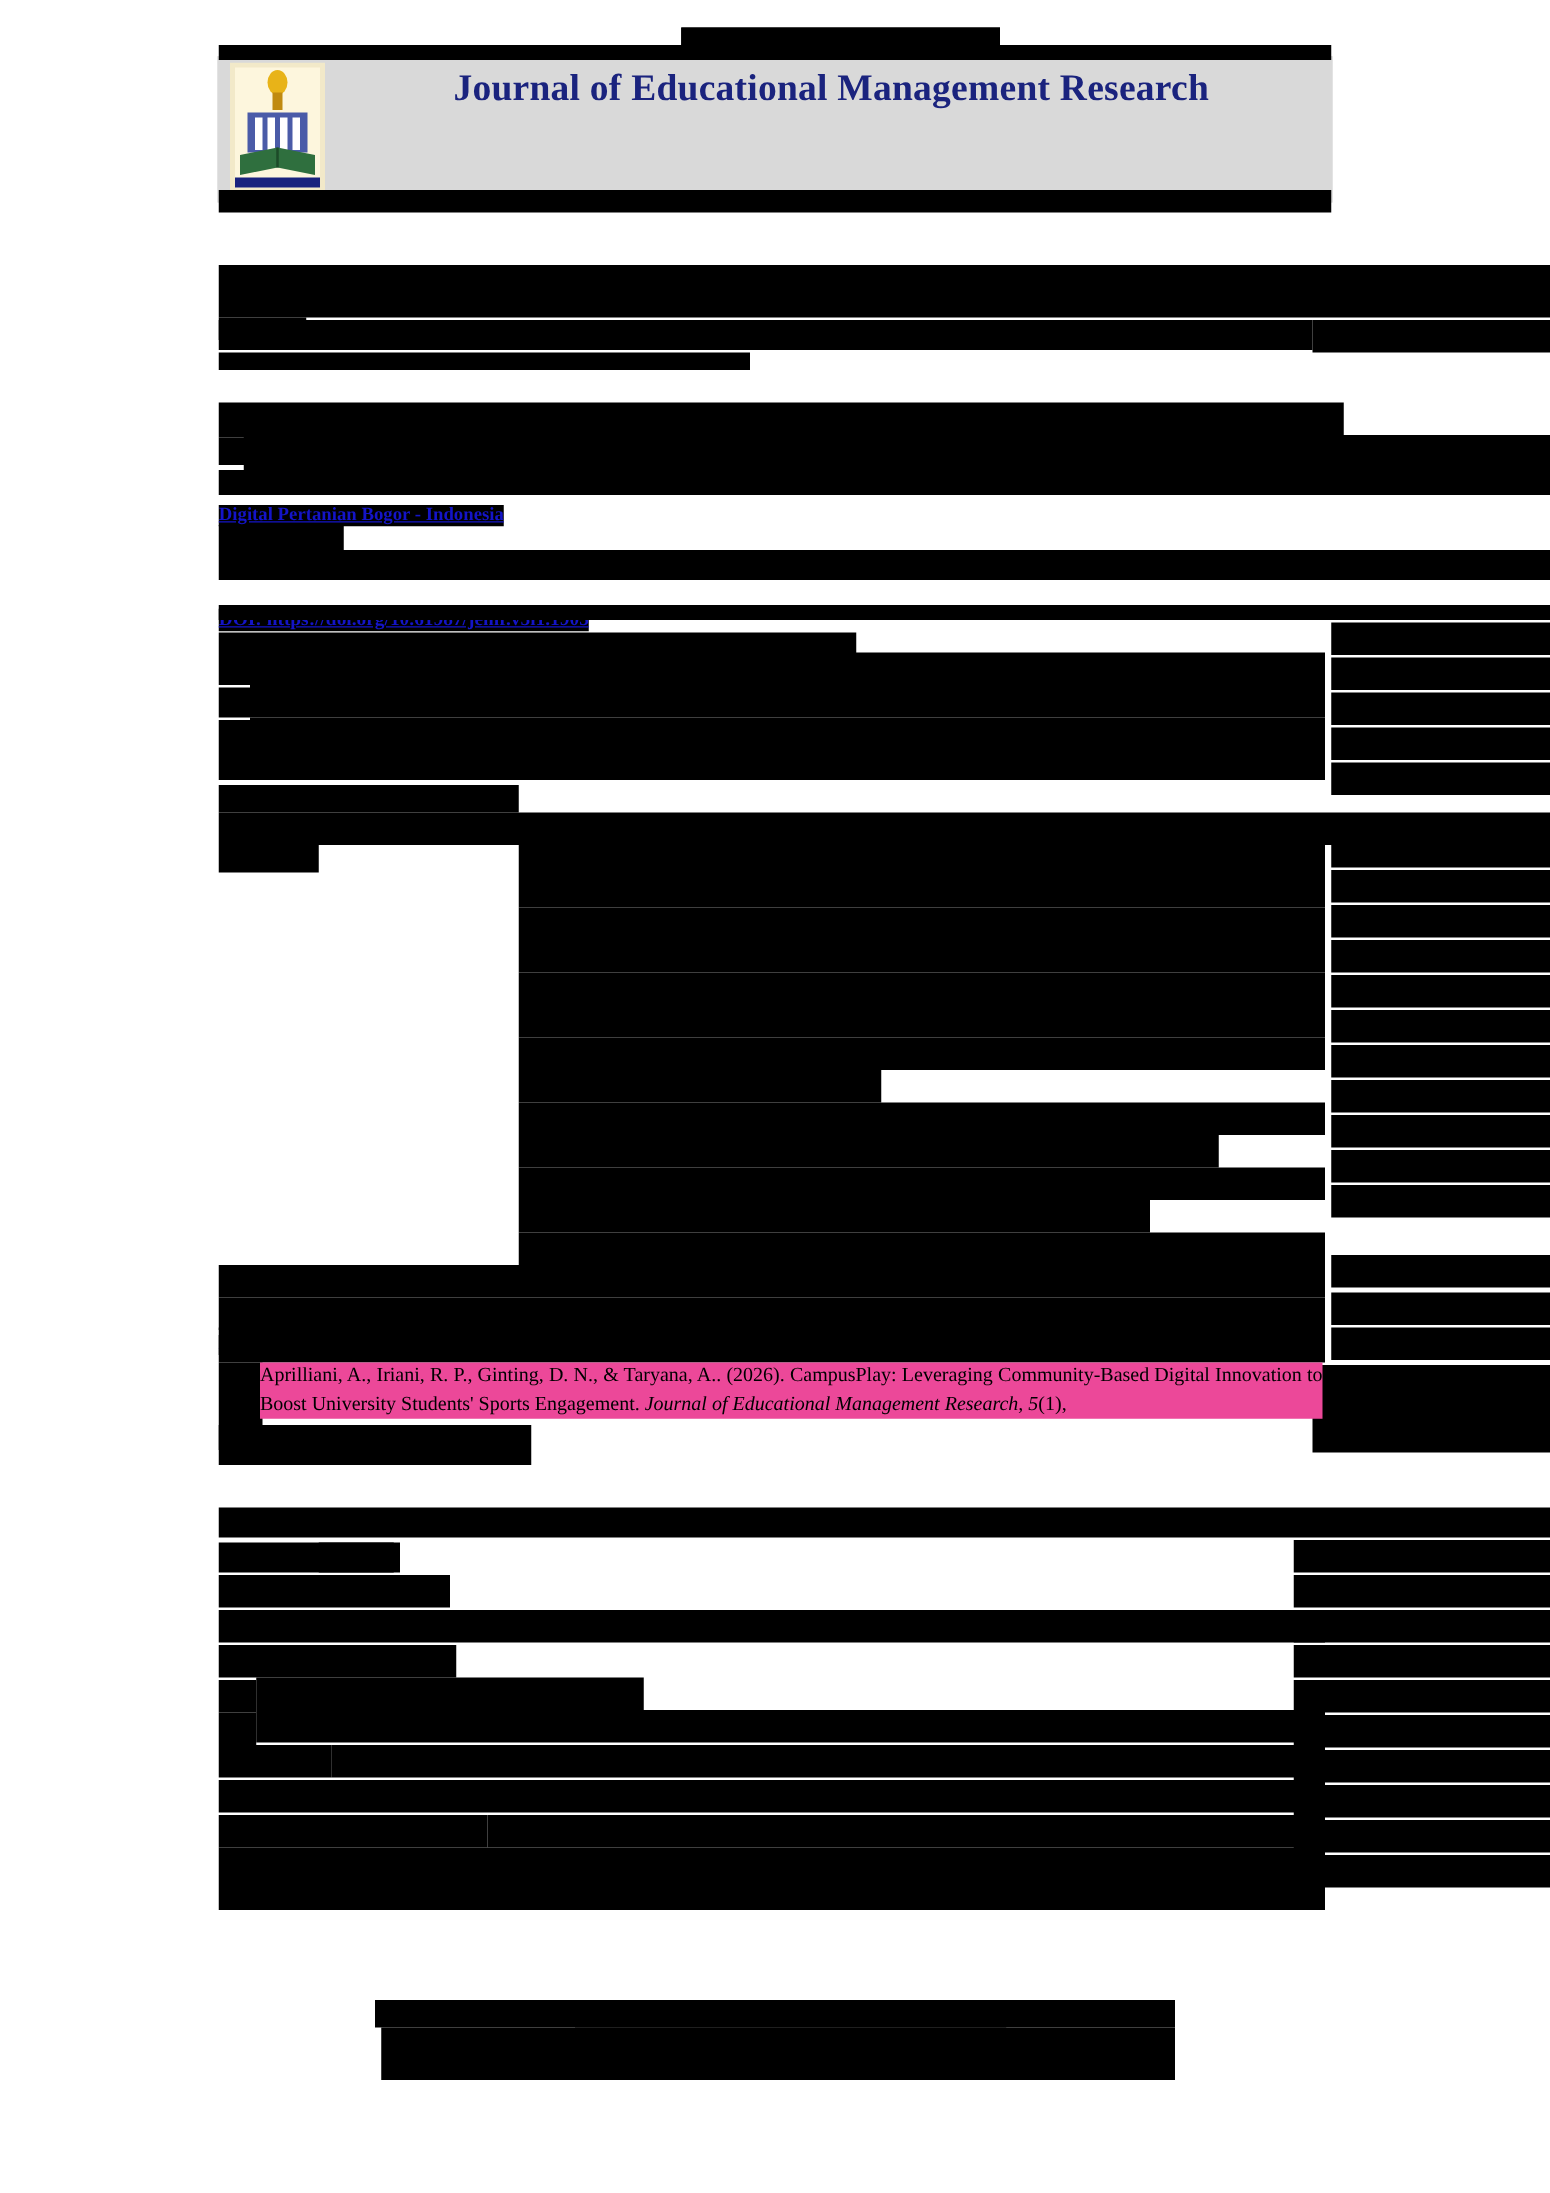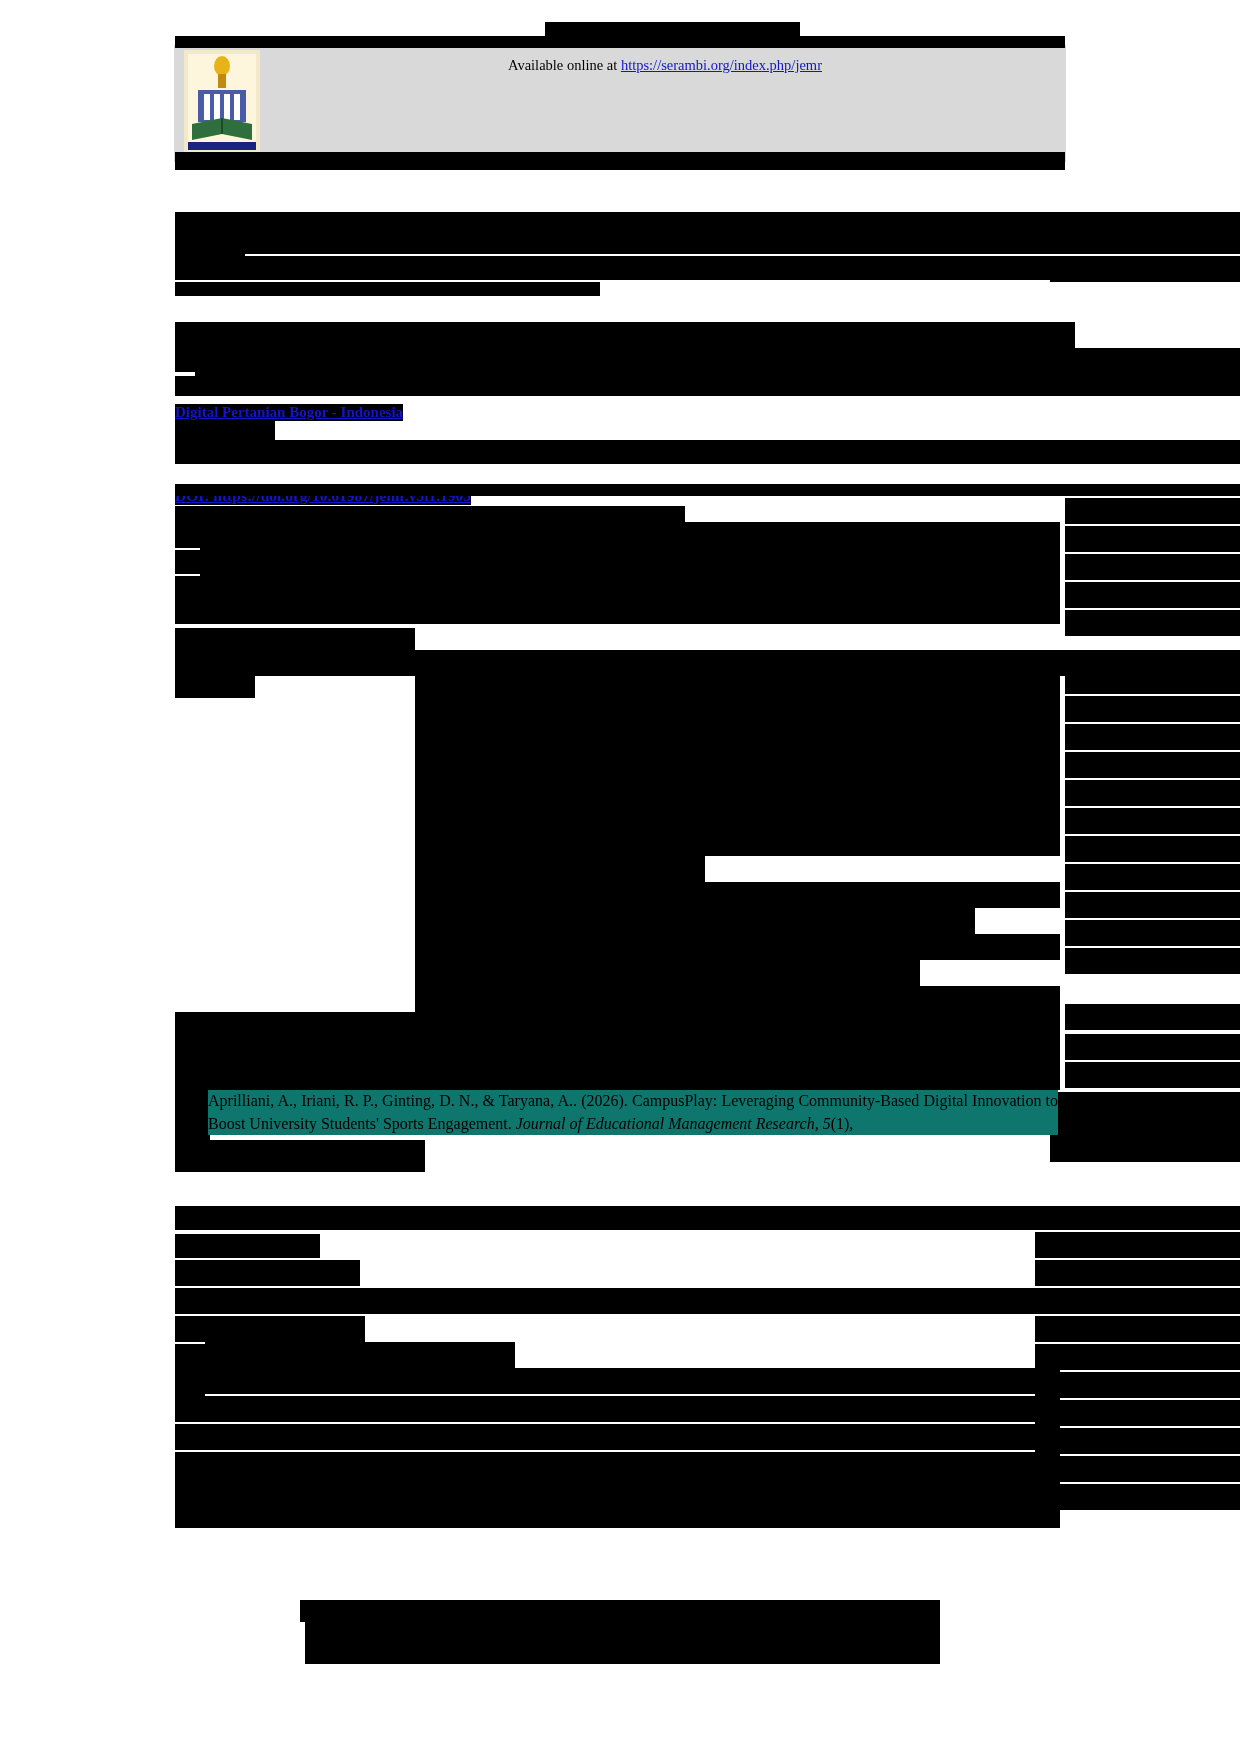--- a/index.html
+++ b/index.html
@@ -114,21 +114,21 @@
   }
   .citation {
     position: absolute;
     left: 208px;
     top: 1090px;
     width: 850px;
     font-size: 16px;
     line-height: 1.42;
     text-align: justify;
     color: #000;
-    background: #0f766e;
+    background: #ec4899;
     z-index: 5;
   }
   .citation .ital { font-style: italic; }
 
   .license-link {
     position: absolute;
     left: 597px;
     top: 1637px;
     font-size: 13px;
     font-weight: bold;
@@ -149,24 +149,21 @@
 </style>
 </head>
 <body>
 
 <div class="page">
 
   <div class="top-strip"></div>
 
   <div class="masthead">
     <div class="masthead-inner">
-      <div class="journal-avail">
-        <span>Available online at</span>
-        <a href="#">https://serambi.org/index.php/jemr</a>
-      </div>
+      <div class="journal-title">Journal of Educational Management Research</div>
     </div>
   </div>
 
   <div class="logo">
     <svg width="76" height="104" viewBox="0 0 76 104" xmlns="http://www.w3.org/2000/svg">
       <rect x="0" y="0" width="76" height="104" fill="#f2e9c9"></rect>
       <rect x="4" y="4" width="68" height="96" fill="#fdf6dd"></rect>
 
       <ellipse cx="38" cy="16" rx="8" ry="10" fill="#e8b318"></ellipse>
       <rect x="34" y="24" width="8" height="14" fill="#c08a10"></rect>

